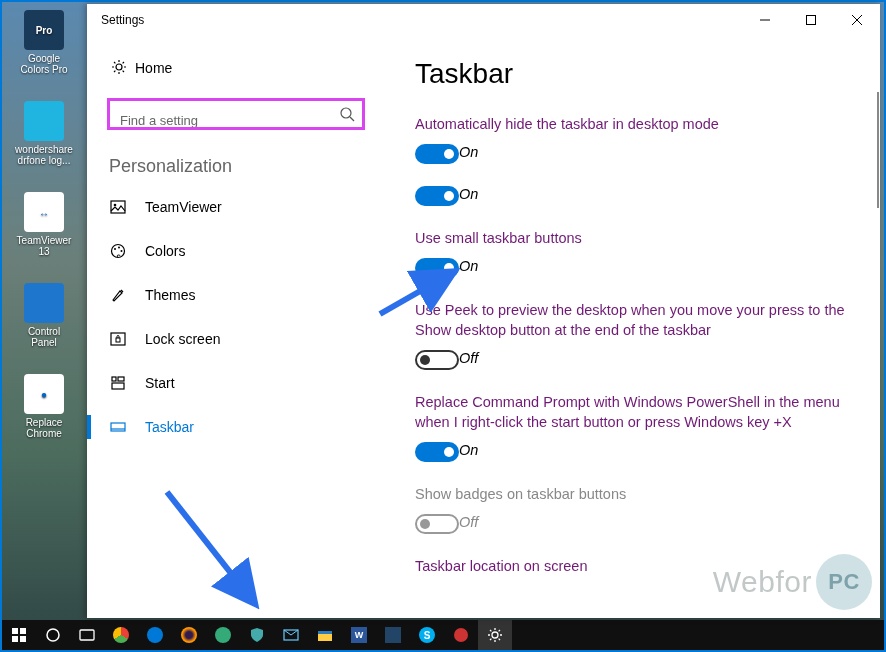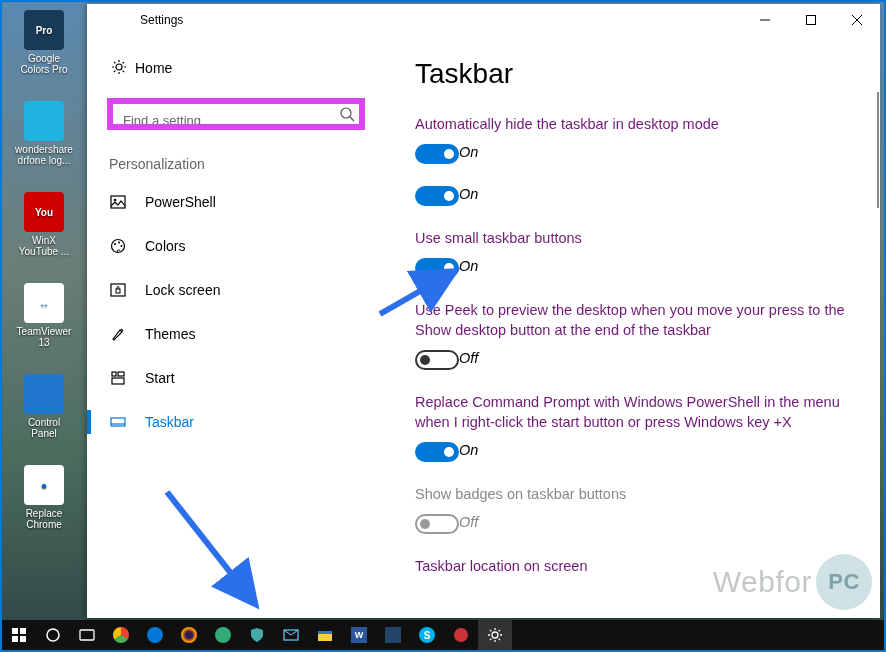--- a/index.html
+++ b/index.html
@@ -10,34 +10,34 @@
   .dcol{position:absolute;left:8px;top:8px;width:68px;display:flex;flex-direction:column;gap:26px;align-items:center;}
   .dicon{width:56px;display:flex;flex-direction:column;align-items:center;color:#fff;font-size:10px;text-align:center;line-height:11px;text-shadow:0 1px 2px rgba(0,0,0,.8);}
   .dicon .ic{width:40px;height:40px;border-radius:4px;margin-bottom:3px;display:flex;align-items:center;justify-content:center;}
   
   .taskbar{position:absolute;left:0;right:0;bottom:0;height:30px;background:#101010;display:flex;align-items:center;}
   .tb{width:34px;height:30px;display:flex;align-items:center;justify-content:center;color:#fff;}
   .tb svg{width:16px;height:16px;}
   .tb.active{background:#333;}
   
   .win{position:absolute;left:85px;top:2px;right:4px;bottom:32px;background:#fff;box-shadow:-2px 0 6px rgba(0,0,0,.3);}
-  .titlebar{height:32px;display:flex;align-items:center;margin-left:39px;}
+  .titlebar{height:32px;display:flex;align-items:center;}
   .titlebar .ttl{font-size:12px;padding-left:14px;color:#000;}
   .titlebar .sp{flex:1;}
   .wbtn{width:46px;height:32px;display:flex;align-items:center;justify-content:center;}
   .wbtn svg{width:10px;height:10px;stroke:#000;stroke-width:1;fill:none;}
   .body{display:flex;height:calc(100% - 32px);}
   .side{width:298px;padding:12px 0 0 0;position:relative;}
   .home{height:40px;display:flex;align-items:center;padding-left:24px;font-size:14px;gap:8px;}
   .searchwrap{margin:10px 20px 0 20px;}
-  .search{width:100%;height:32px;border:6px solid #d946ef;box-sizing:border-box;padding:12px 32px 0 10px;font-size:13px;font-family:inherit;}
+  .search{width:100%;height:32px;border:3px solid #d946ef;box-sizing:border-box;padding:12px 32px 0 10px;font-size:13px;font-family:inherit;}
   .search::placeholder{color:#666;}
   .searchwrap{position:relative;}
   .sicon{position:absolute;right:10px;top:8px;color:#555;}
-  .group{font-size:14px;color:#666;padding:26px 0 8px 22px;}
+  .group{font-size:18px;color:#666;padding:26px 0 8px 22px;}
   .nav{height:44px;display:flex;align-items:center;padding-left:22px;gap:18px;font-size:14px;color:#000;}
   .nav.sel{color:#0078d7;}
   .nav.sel::before{content:"";position:absolute;left:0;width:4px;height:24px;background:#0078d7;margin-top:0;}
   .nav .nic{width:18px;height:18px;display:flex;align-items:center;justify-content:center;}
   .main{flex:1;padding:22px 24px 0 30px;overflow:hidden;position:relative;}
   .main h1{font-weight:300;font-size:28px;margin:0 0 24px 0;}
   .opt{margin-bottom:22px;}
   .olabel{font-size:14.5px;color:#701a75;margin-bottom:10px;line-height:20px;}
   .olabel.disabled{color:#888;}
   .trow{display:flex;align-items:flex-start;font-size:14.5px;font-style:italic;}
@@ -67,24 +67,20 @@
   <div class="dcol" id="dcol">
       <div class="dicon">
         <div class="ic" style="background:#1a3a5a;color:#fff;font-size:10px;font-weight:bold;">Pro</div>
         <span>Google Colors Pro</span>
       </div>
       <div class="dicon">
         <div class="ic" style="background:#1fb5e0;color:#fff;font-size:10px;font-weight:bold;"></div>
         <span>wondershare drfone log...</span>
       </div>
       <div class="dicon">
-        <div class="ic" style="background:#cc0000;color:#fff;font-size:10px;font-weight:bold;">You</div>
-        <span>WinX YouTube ...</span>
-      </div>
-      <div class="dicon">
         <div class="ic" style="background:#ffffff;color:#06c;font-size:10px;font-weight:bold;">↔</div>
         <span>TeamViewer 13</span>
       </div>
       <div class="dicon">
         <div class="ic" style="background:#1e77cc;color:#fff;font-size:10px;font-weight:bold;"></div>
         <span>Control Panel</span>
       </div>
       <div class="dicon">
         <div class="ic" style="background:#ffffff;color:#06c;font-size:10px;font-weight:bold;">●</div>
         <span>Replace Chrome</span>
@@ -200,52 +196,52 @@
         <div class="group">Personalization</div>
         <div id="navlist">
             <div class="nav">
               <span class="nic">
                 <svg class="ico" viewBox="0 0 16 16" style="color:#000">
                   <rect x="1" y="2" width="14" height="12" fill="none" stroke="#000" stroke-width="1.2"></rect>
                   <circle cx="5" cy="6" r="1.3" fill="#000"></circle>
                   <path d="M1 12l4-4 3 3 3-4 4 5" fill="none" stroke="#000" stroke-width="1.2"></path>
                 </svg>
               </span>
-              <span>PowerShell</span>
+              <span>TeamViewer</span>
             </div>
             <div class="nav">
               <span class="nic">
                 <svg class="ico" viewBox="0 0 16 16" style="color:#000">
                   <circle cx="8" cy="8" r="6.5" fill="none" stroke="#000" stroke-width="1.2"></circle>
                   <circle cx="5" cy="6" r="1" fill="#000"></circle>
                   <circle cx="9" cy="4.5" r="1" fill="#000"></circle>
                   <circle cx="11.5" cy="8" r="1" fill="#000"></circle>
                   <path d="M8 14c-1 0-1-2 0-2s2 0 2 1" fill="none" stroke="#000"></path>
                 </svg>
               </span>
               <span>Colors</span>
             </div>
             <div class="nav">
               <span class="nic">
                 <svg class="ico" viewBox="0 0 16 16" style="color:#000">
+                  <path d="M3 13l7-9 2 2-8 8z" fill="none" stroke="#000" stroke-width="1.2"></path>
+                  <path d="M11 3l2 2" stroke="#000" stroke-width="1.2"></path>
+                </svg>
+              </span>
+              <span>Themes</span>
+            </div>
+            <div class="nav">
+              <span class="nic">
+                <svg class="ico" viewBox="0 0 16 16" style="color:#000">
                   <rect x="1" y="2" width="14" height="12" fill="none" stroke="#000" stroke-width="1.2"></rect>
                   <rect x="6" y="7" width="4" height="4" fill="none" stroke="#000"></rect>
                   <path d="M7 7V5.5a1 1 0 012 0V7" fill="none" stroke="#000"></path>
                 </svg>
               </span>
               <span>Lock screen</span>
-            </div>
-            <div class="nav">
-              <span class="nic">
-                <svg class="ico" viewBox="0 0 16 16" style="color:#000">
-                  <path d="M3 13l7-9 2 2-8 8z" fill="none" stroke="#000" stroke-width="1.2"></path>
-                  <path d="M11 3l2 2" stroke="#000" stroke-width="1.2"></path>
-                </svg>
-              </span>
-              <span>Themes</span>
             </div>
             <div class="nav">
               <span class="nic">
                 <svg class="ico" viewBox="0 0 16 16" style="color:#000">
                   <rect x="2" y="2" width="4" height="4" fill="none" stroke="#000" stroke-width="1.2"></rect>
                   <rect x="8" y="2" width="6" height="4" fill="none" stroke="#000" stroke-width="1.2"></rect>
                   <rect x="2" y="8" width="12" height="6" fill="none" stroke="#000" stroke-width="1.2"></rect>
                 </svg>
               </span>
               <span>Start</span>

